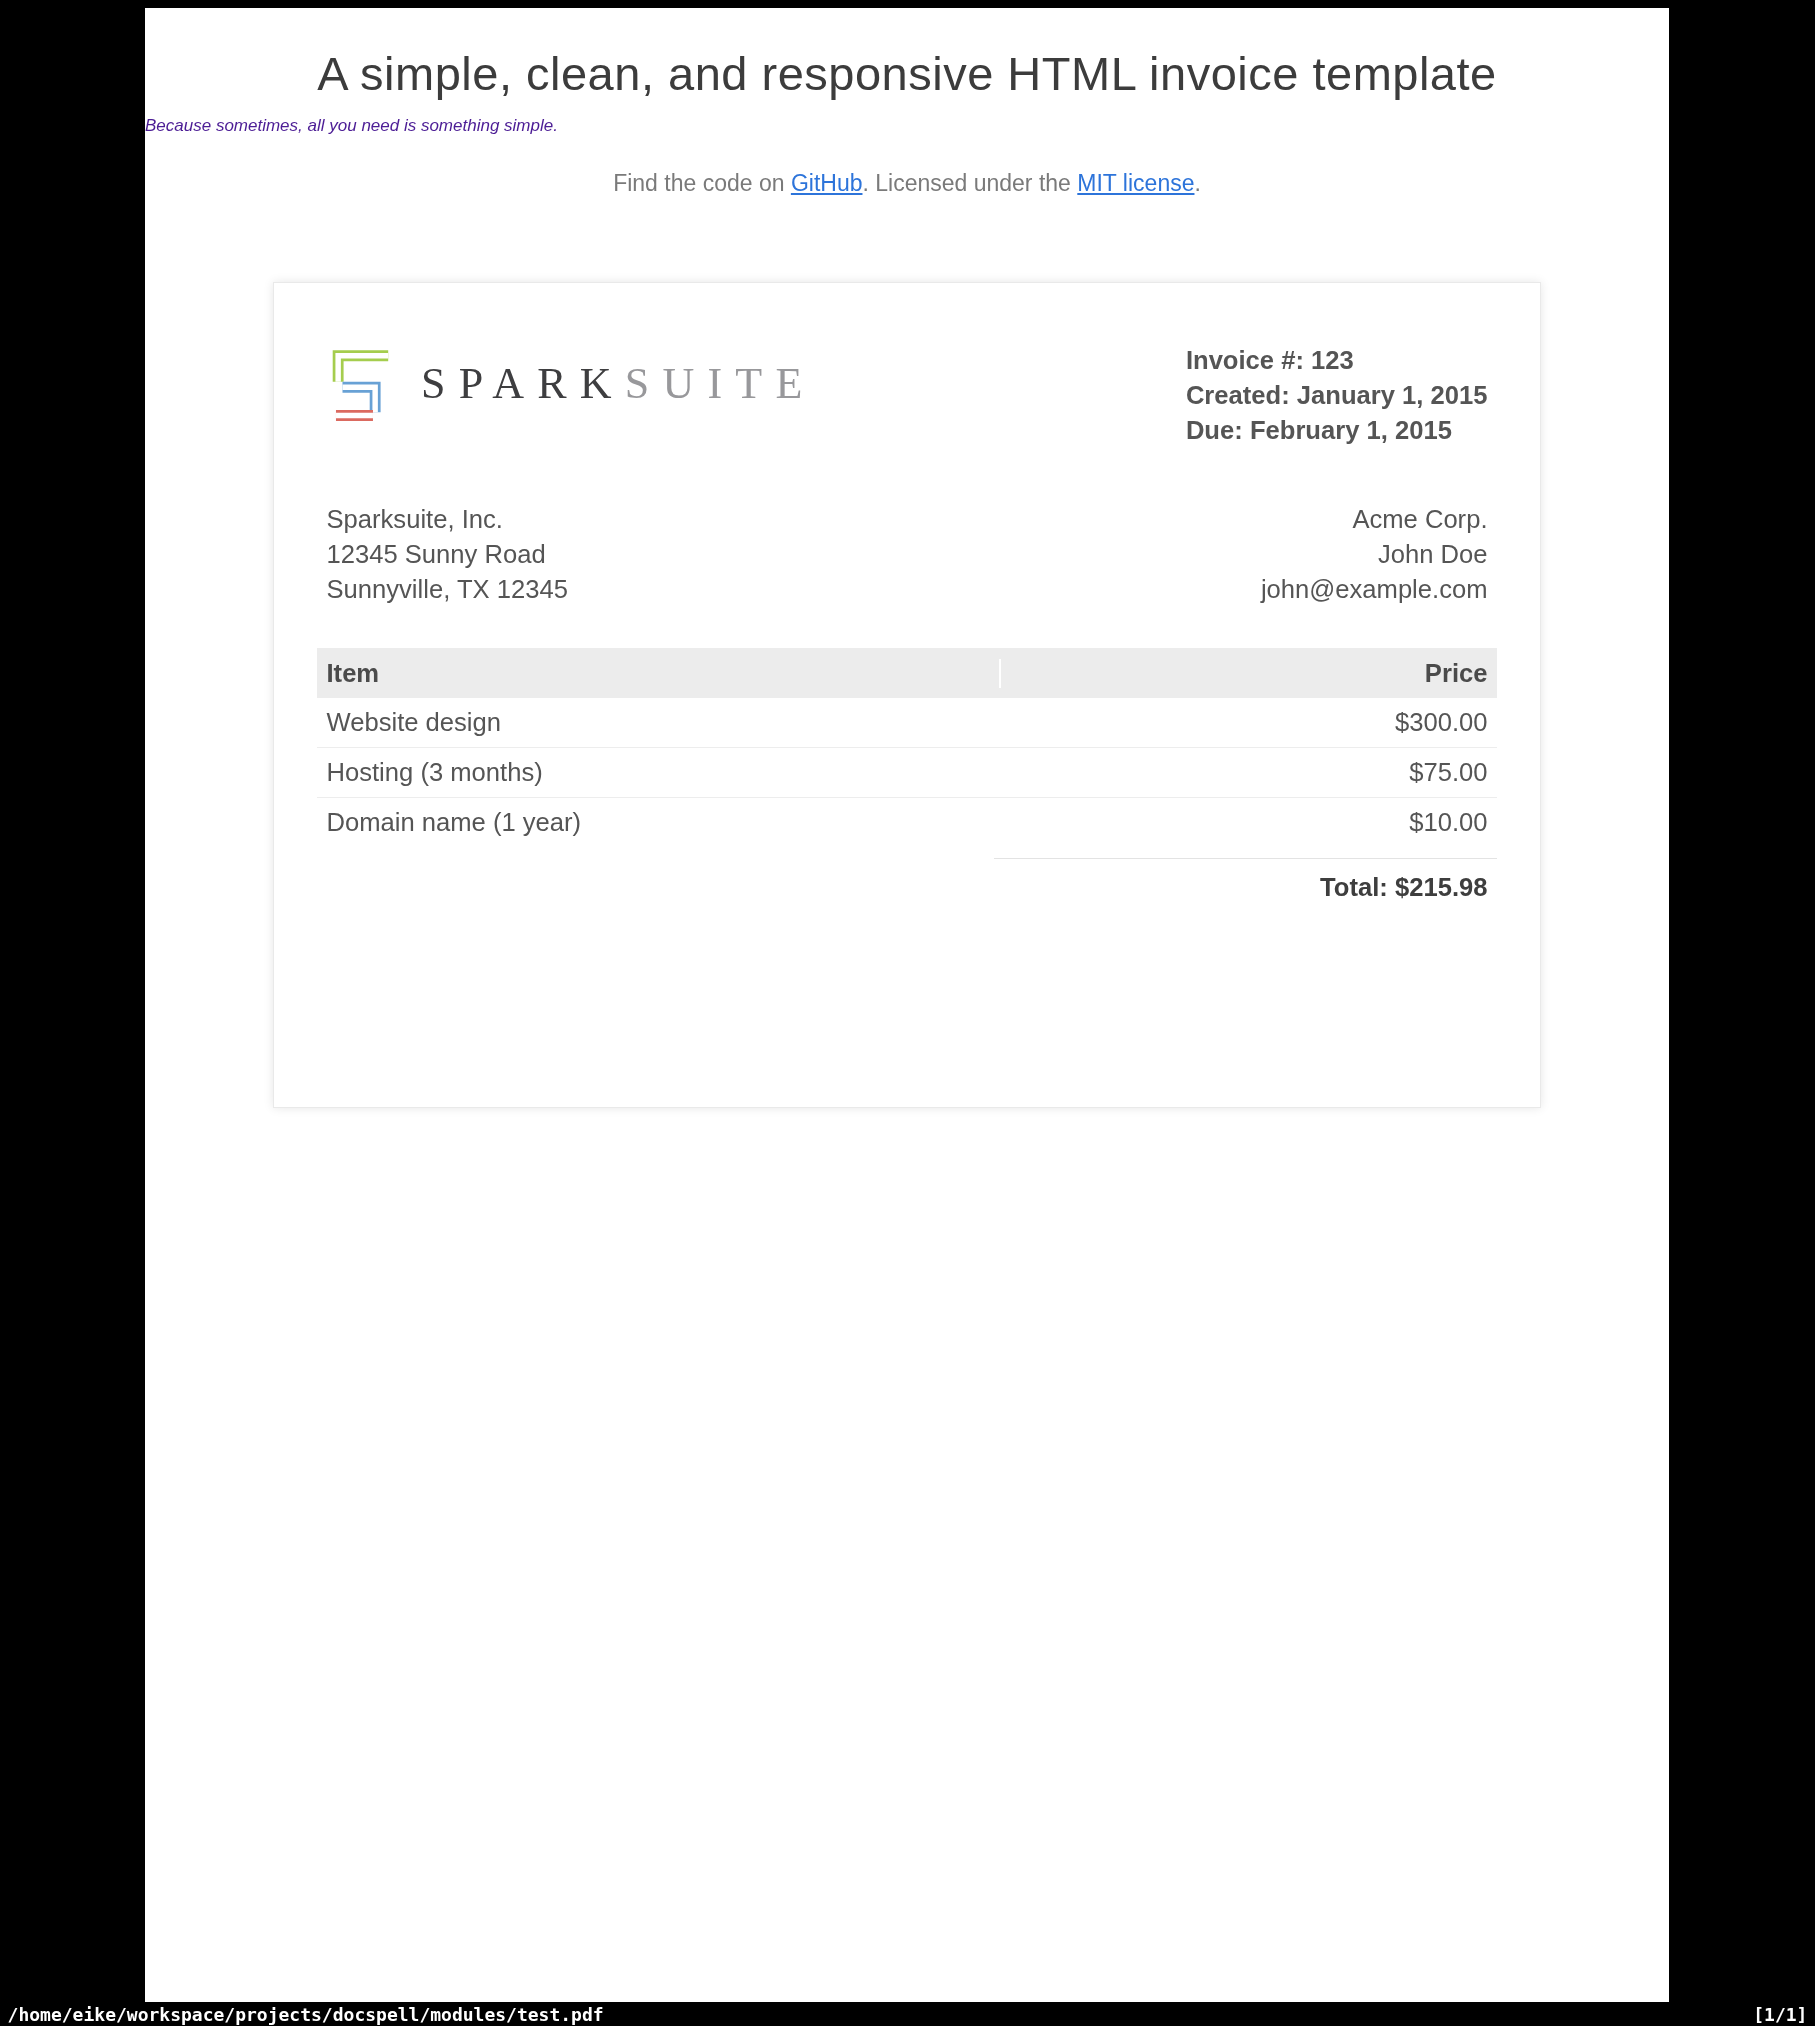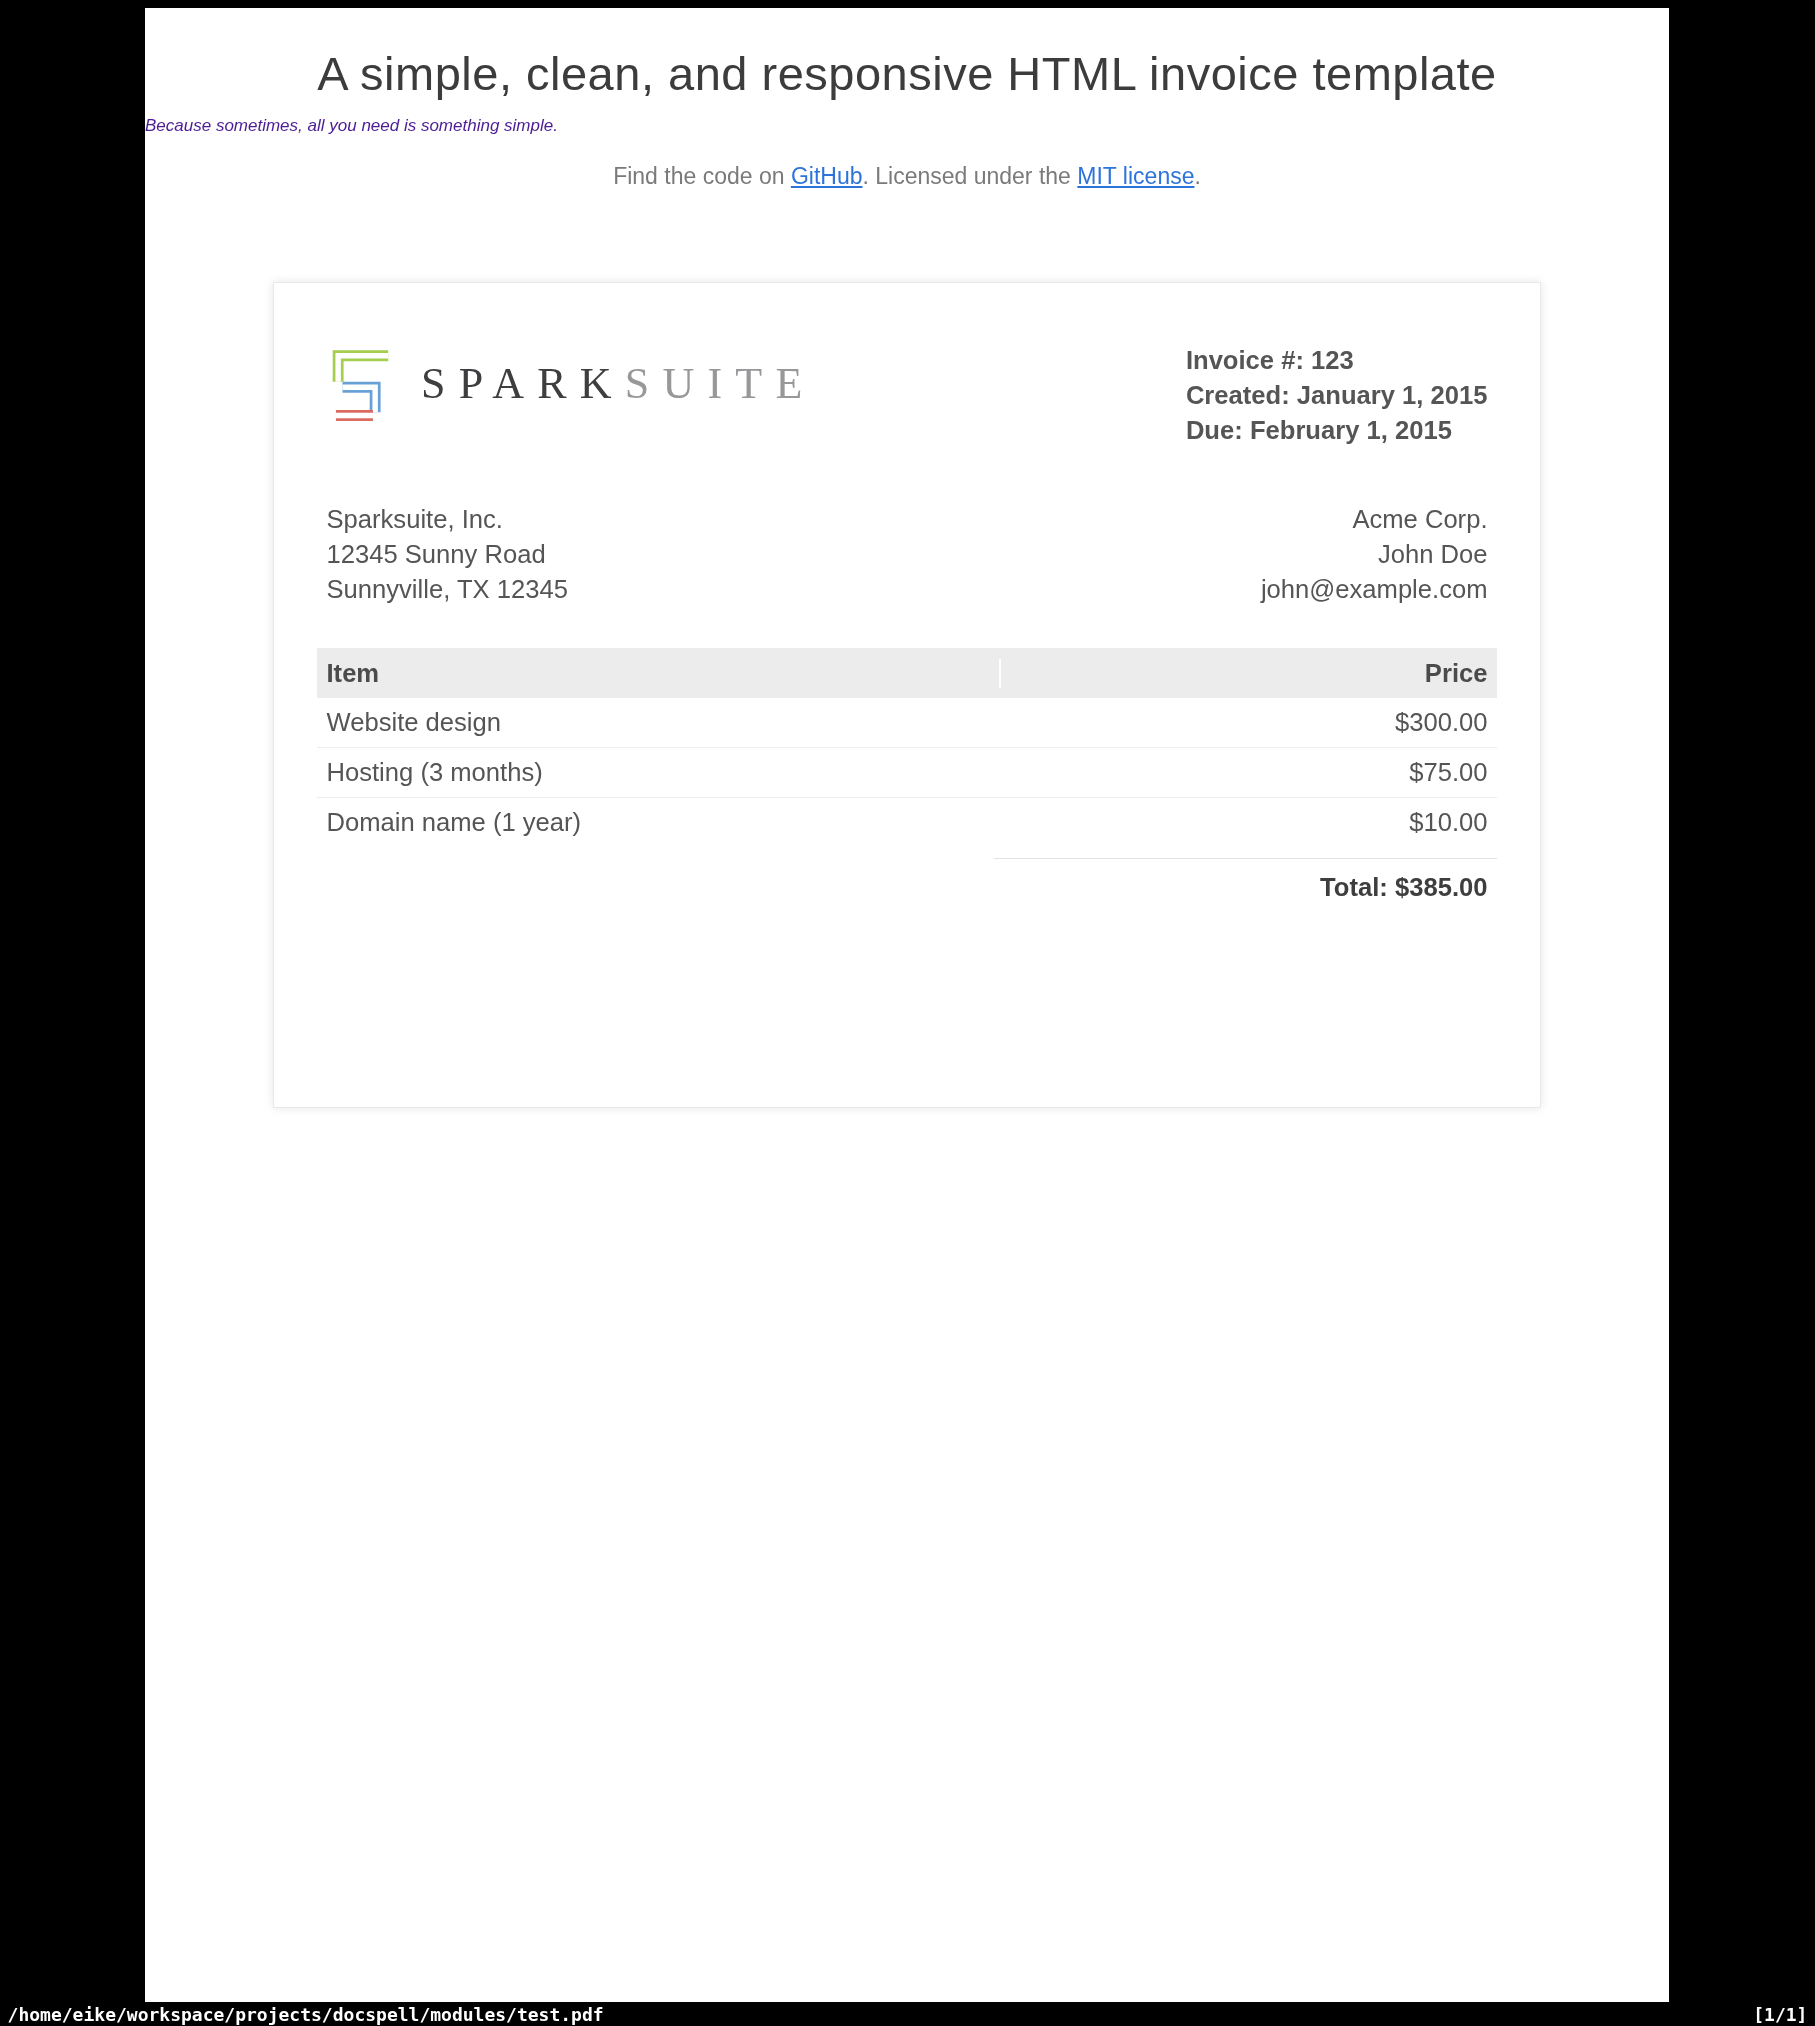--- a/index.html
+++ b/index.html
@@ -25,21 +25,21 @@
     letter-spacing:0.5px;
   }
   .doc-subtitle{
     margin-top:15px;
     text-align:left;
     font-size:17px;
     font-style:italic;
     color:#4c1d95;
   }
   .links-line{
-    margin-top:27px;
+    margin-top:34px;
     text-align:center;
     font-size:23px;
     color:#7a7a7a;
   }
   .links-line a{
     color:#2d74da;
     text-decoration:underline;
     cursor:pointer;
   }
   .invoice-box{
@@ -214,21 +214,21 @@
         </div>
         <div class="data-row item-row">
           <div class="cell-l">Hosting (3 months)</div>
           <div class="cell-r">$75.00</div>
         </div>
         <div class="data-row item-row last">
           <div class="cell-l">Domain name (1 year)</div>
           <div class="cell-r">$10.00</div>
         </div>
         <div class="total-row">
-          <div class="total-cell">Total: $385.00</div>
+          <div class="total-cell">Total: $215.98</div>
         </div>
       </div>
 
     </div>
   </div>
 
   <div class="statusbar">
     <span>/home/eike/workspace/projects/docspell/modules/test.pdf</span>
     <span>[1/1]</span>
   </div>

